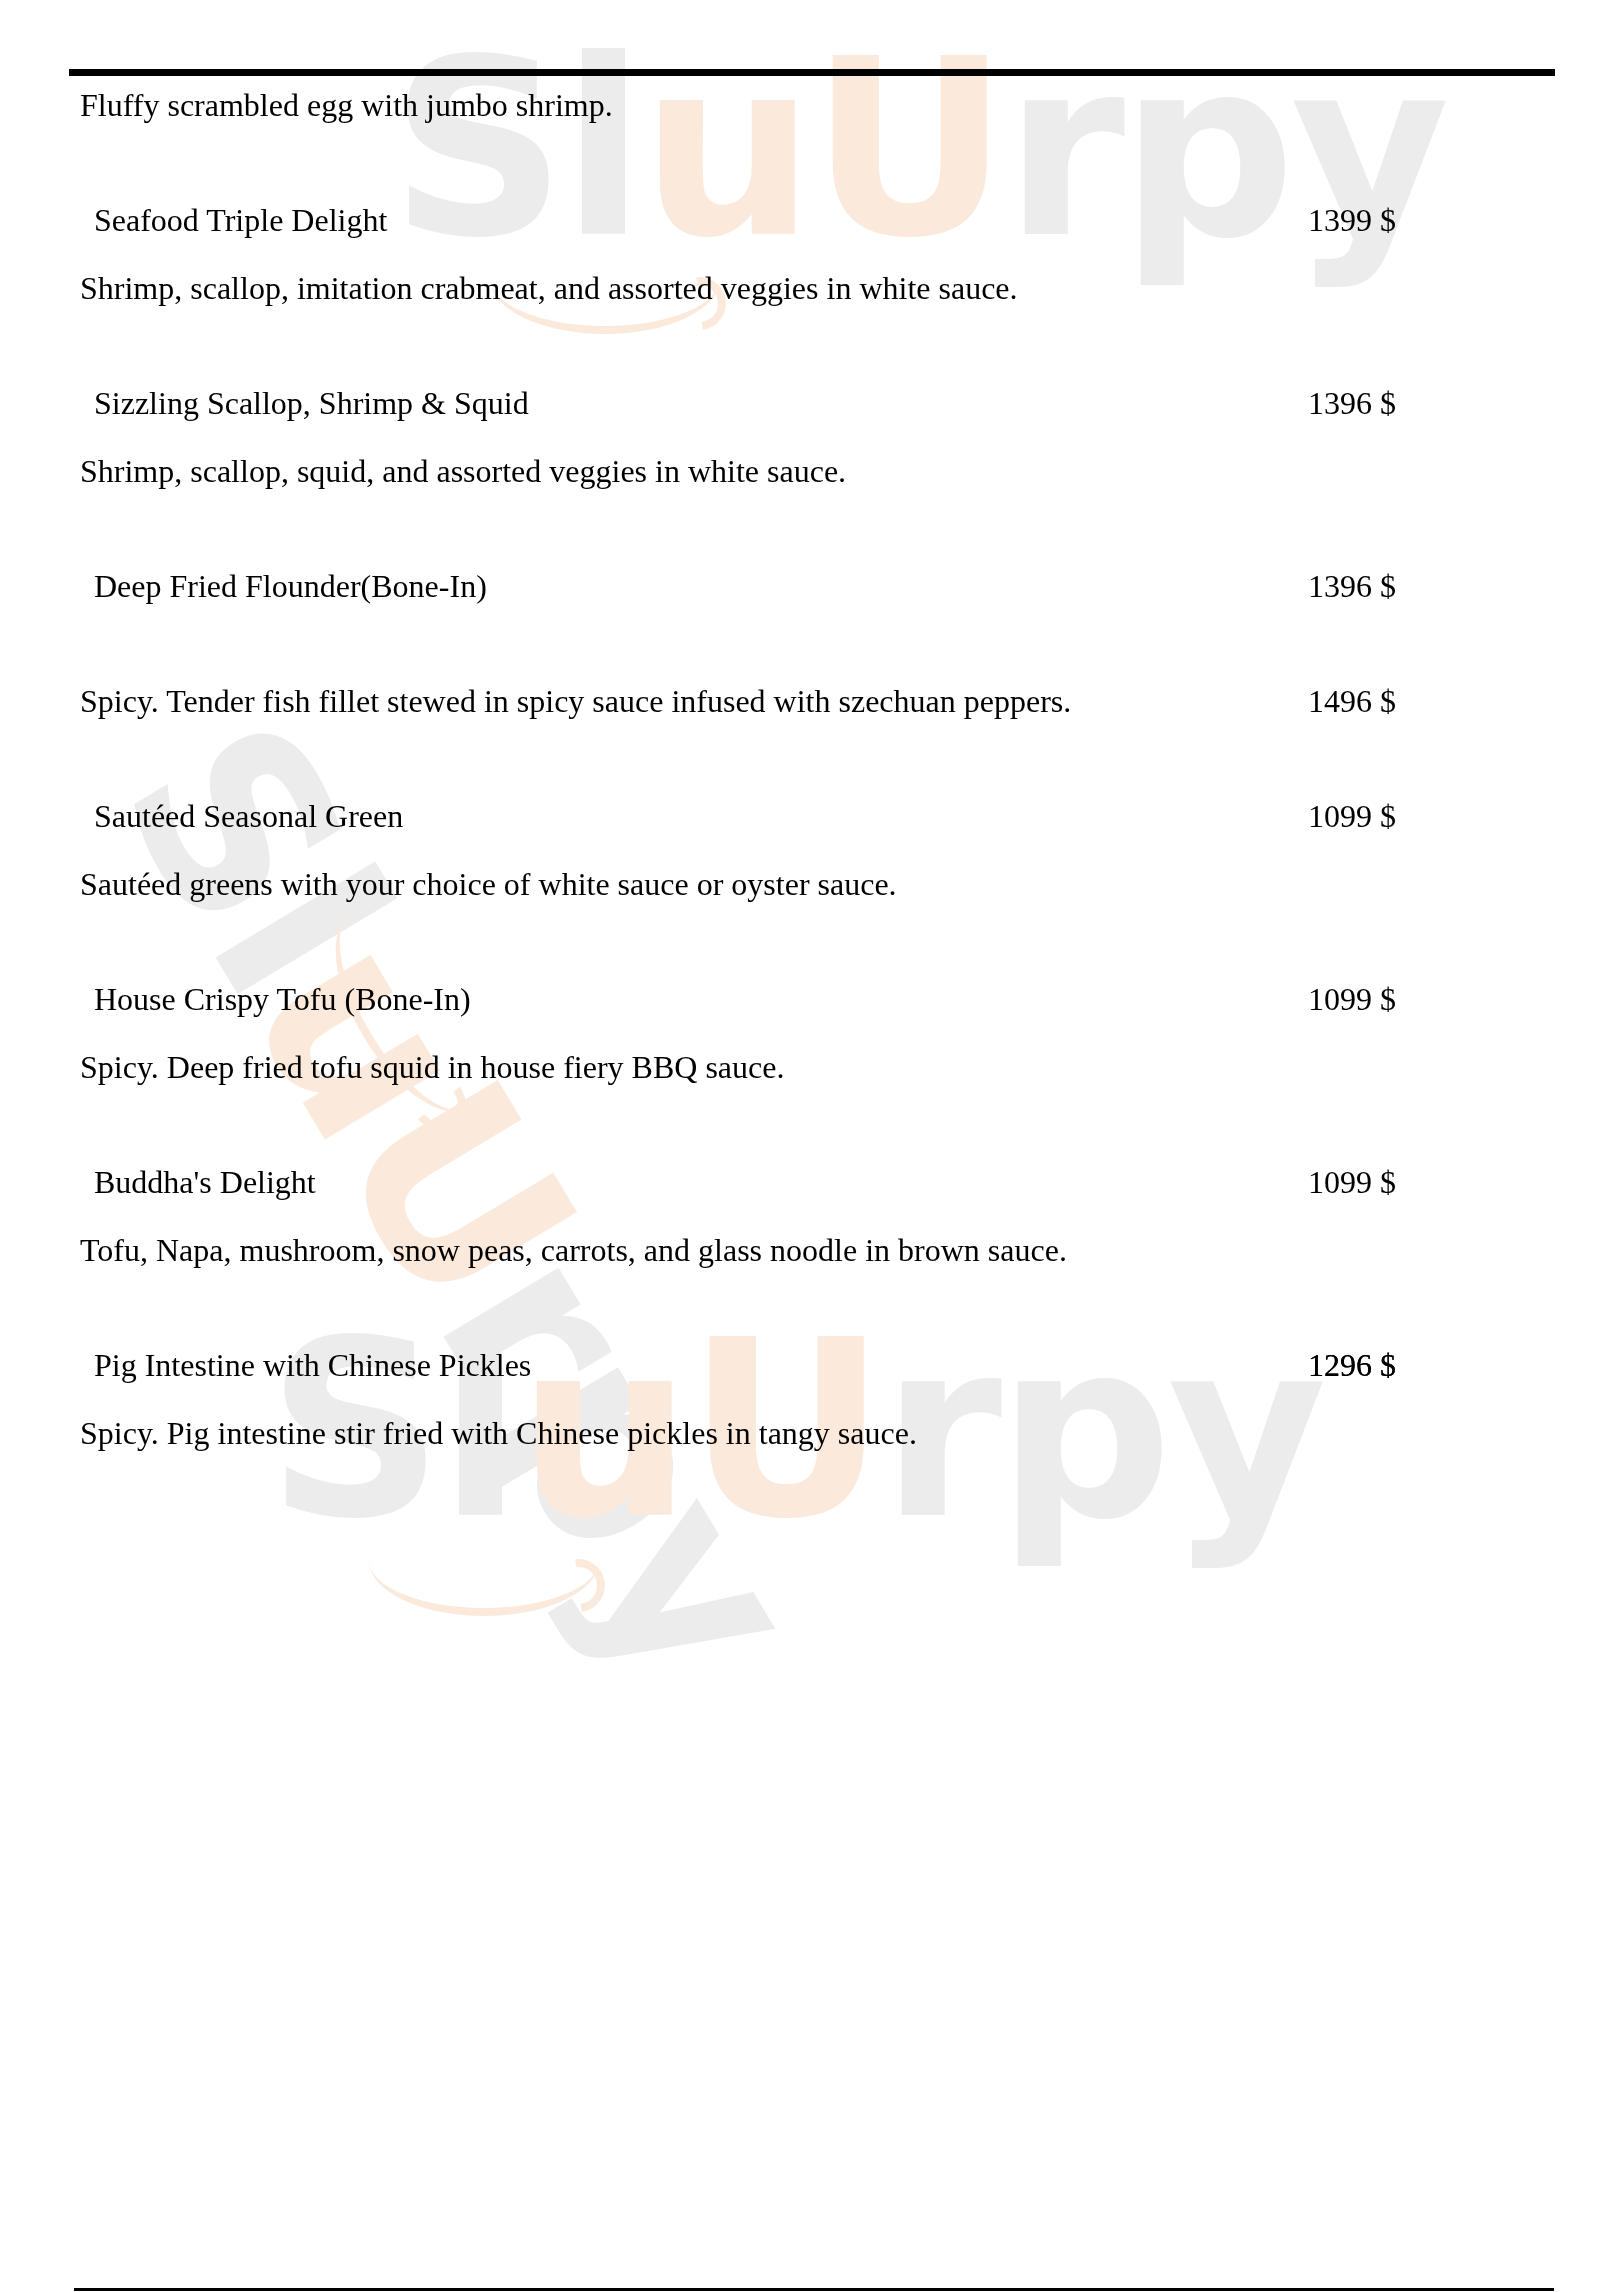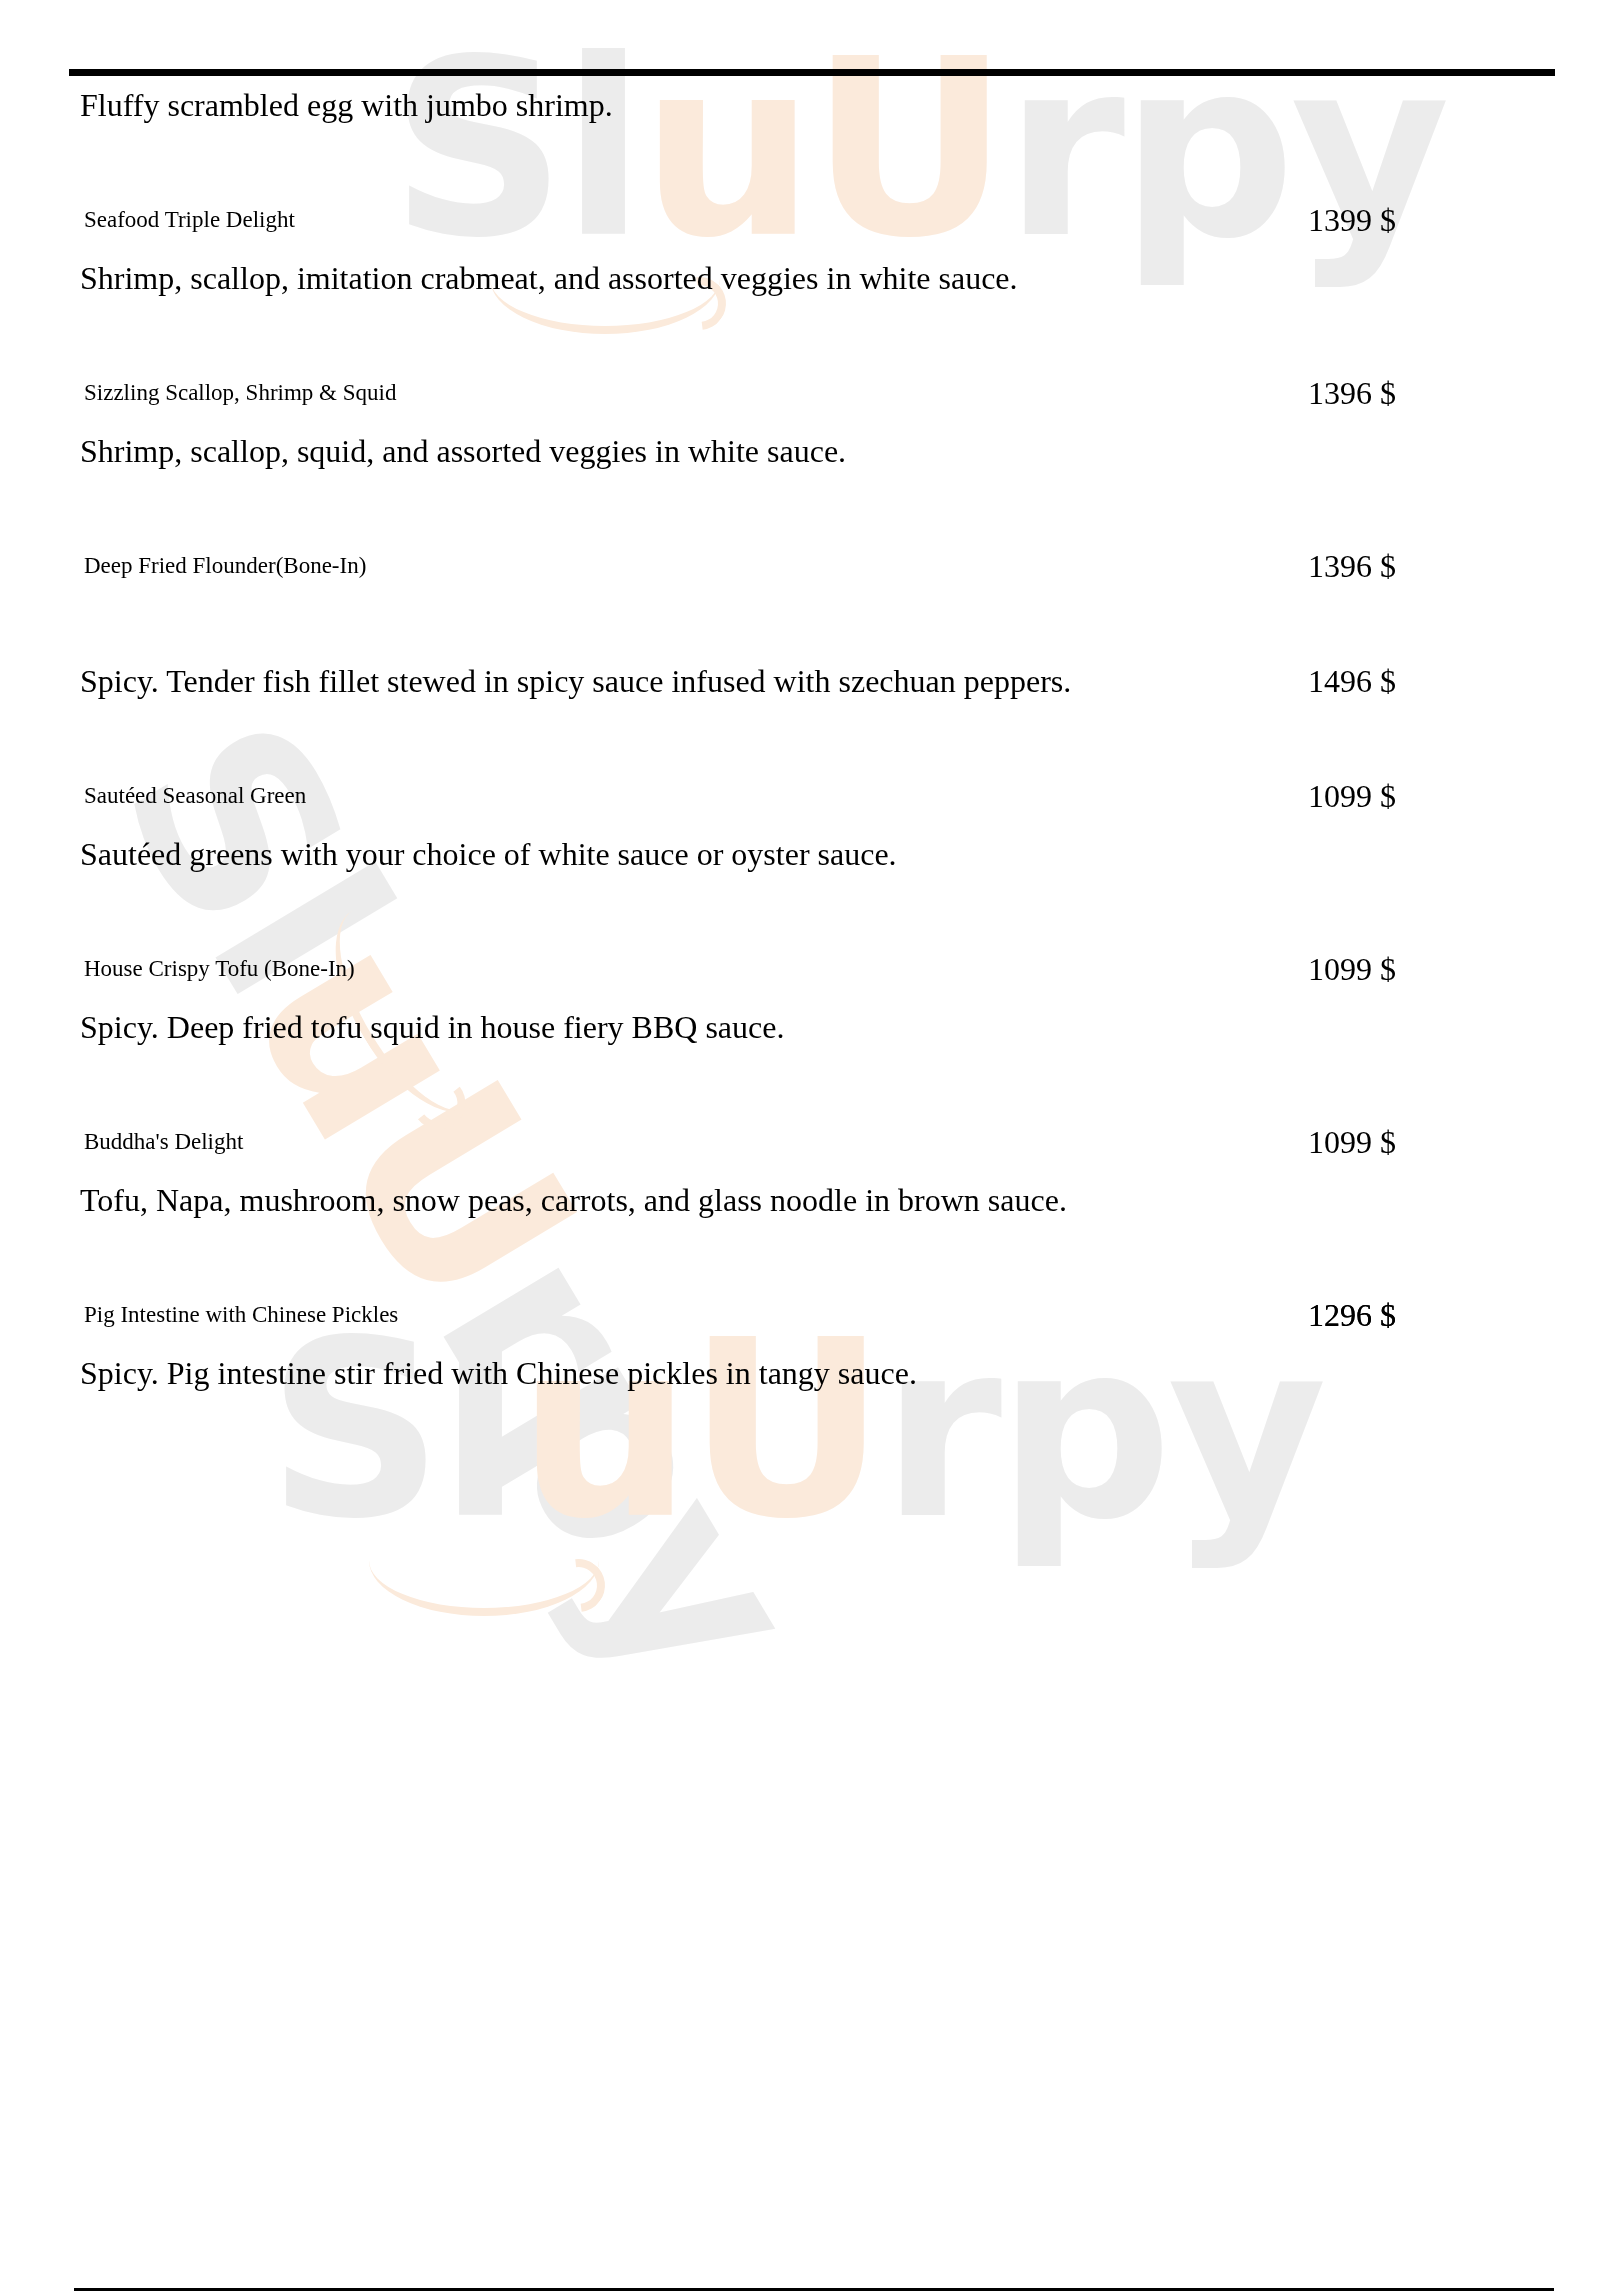--- a/index.html
+++ b/index.html
@@ -108,23 +108,23 @@
 
   .item {
     position: relative;
     margin-top: 61px;
     width: 100%;
   }
   .item-main {
     width: 1122px;
   }
   .item-name {
-    font-size: 23px;
-    line-height: 54px;
-    margin: 4px;
+    font-size: 32px;
+    line-height: 54px;
+    margin: 14px;
   }
   .item-desc {
     font-size: 32px;
     line-height: 54px;
     margin: 0;
   }
   .item-price {
     position: absolute;
     left: 1228px;
     top: 0;

